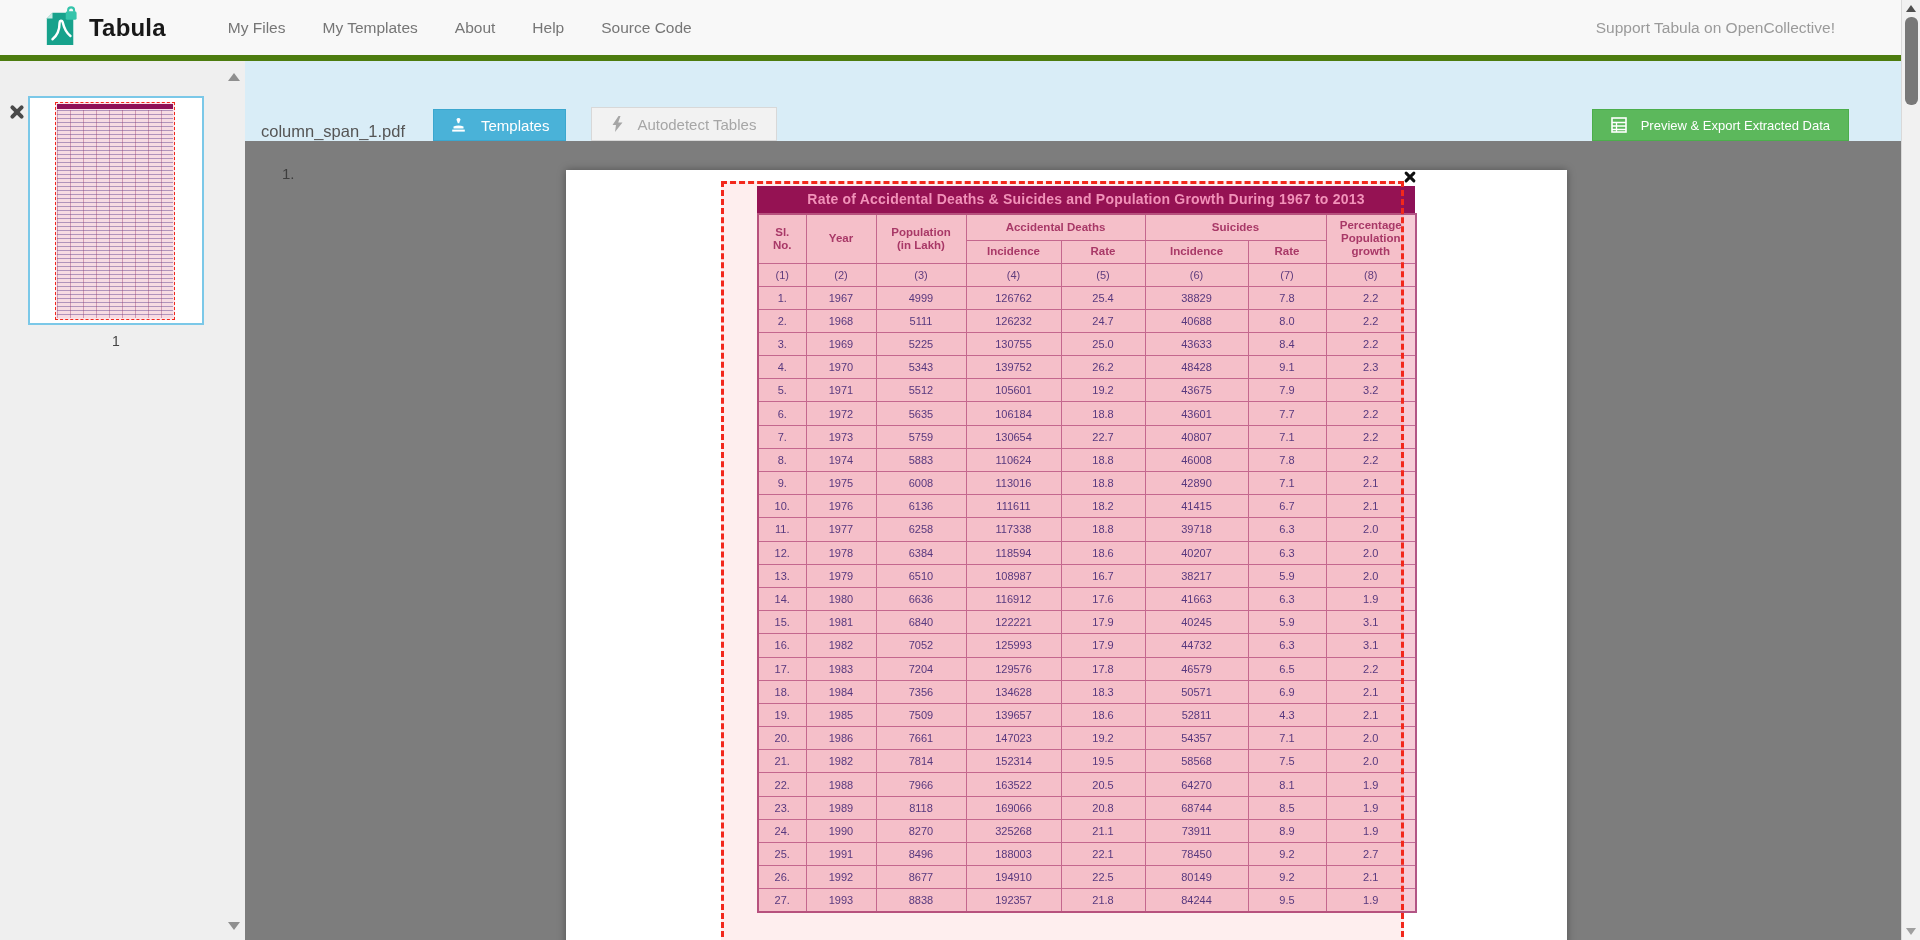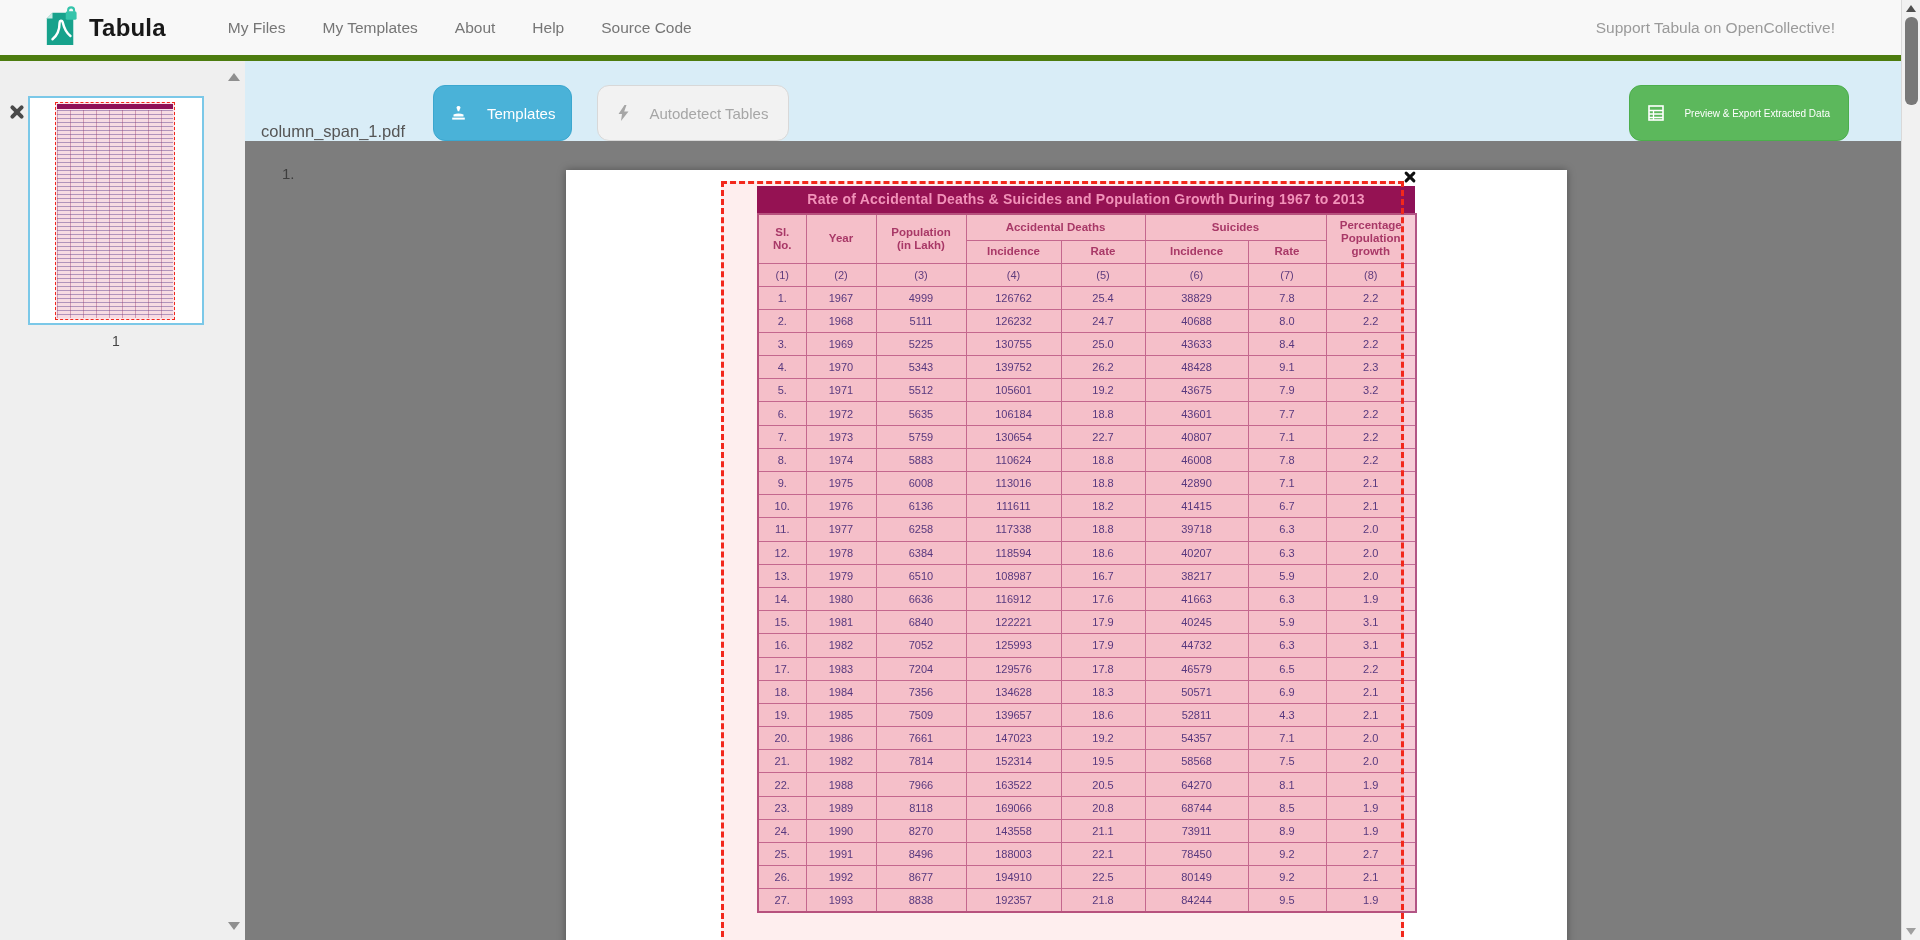--- a/index.html
+++ b/index.html
@@ -38,27 +38,27 @@
   .tri{width:0;height:0;position:absolute;cursor:pointer;}
   .sb-up{right:5px;top:12px;border-left:6px solid transparent;border-right:6px solid transparent;
     border-bottom:8px solid #8f8f8f;}
   .sb-down{right:5px;bottom:10px;border-left:6px solid transparent;border-right:6px solid transparent;
     border-top:8px solid #8f8f8f;}
 
   
   .toolbar{position:fixed;top:61px;left:245px;right:19px;height:80px;background:var(--toolbar-bg,#d9edf7);
     display:flex;align-items:flex-end;padding-left:16px;z-index:6;}
   .filename{font-size:16.5px;color:#555;margin-right:28px;}
-  .btn{height:56px;border-radius:12px;font-size:15px;display:inline-flex;align-items:center;
-    gap:20px;padding:0 16px;border:1px solid transparent;cursor:pointer;white-space:nowrap;}
+  .btn{height:32px;border-radius:0;font-size:15px;display:inline-flex;align-items:center;
+    gap:14px;padding:0 16px;border:1px solid transparent;cursor:pointer;white-space:nowrap;}
   .btn-templates{background:var(--accent-blue,#4ab2d8);border-color:#3ba7cf;color:#fff;margin-right:25px;}
   .btn-clear{background:#fff;border-color:#c9c9c9;color:#333;margin-right:27px;}
   .btn-autodetect{background:#f2f2f2;border-color:#d8d8d8;color:#a6a6a6;cursor:default;padding:16px 20px;}
   .btn-export{position:absolute;right:52px;background:var(--accent-green,#5cb85c);
-    border-color:#4cae4c;color:#fff;font-size:10px;padding:0 18px;}
+    border-color:#4cae4c;color:#fff;font-size:13px;padding:0 18px;}
   .btn svg{display:block;}
 
   
   .canvas{position:fixed;top:141px;left:245px;right:19px;bottom:0;background:#7d7d7d;overflow:hidden;}
   .page-label{position:absolute;left:37px;top:24px;color:#3e3e3e;font-size:15px;}
   .pdf-page{position:absolute;left:321px;top:29px;width:1001px;height:790px;background:#fff;
     box-shadow:0 0 8px rgba(0,0,0,.35);cursor:crosshair;}
   .doc-table{position:absolute;left:164px;top:16px;width:658px;padding-left:27px;}
   .tbl-title{width:658px;height:27px;background:var(--table-title-bg,#8e1157);
     color:var(--table-title-text,#f19cc6);font-weight:bold;font-size:14px;text-align:center;
@@ -440,21 +440,21 @@
               <td>169066</td>
               <td>20.8</td>
               <td>68744</td>
               <td>8.5</td>
               <td>1.9</td>
             </tr>
             <tr>
               <td>24.</td>
               <td>1990</td>
               <td>8270</td>
-              <td>143558</td>
+              <td>325268</td>
               <td>21.1</td>
               <td>73911</td>
               <td>8.9</td>
               <td>1.9</td>
             </tr>
             <tr>
               <td>25.</td>
               <td>1991</td>
               <td>8496</td>
               <td>188003</td>

